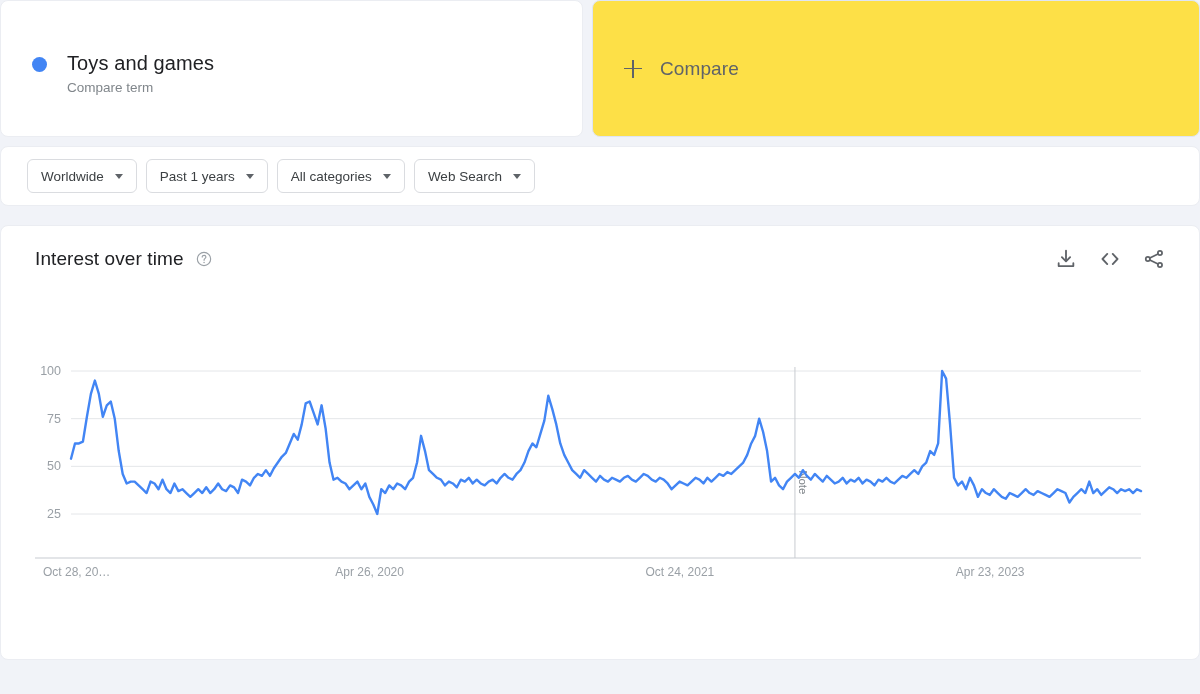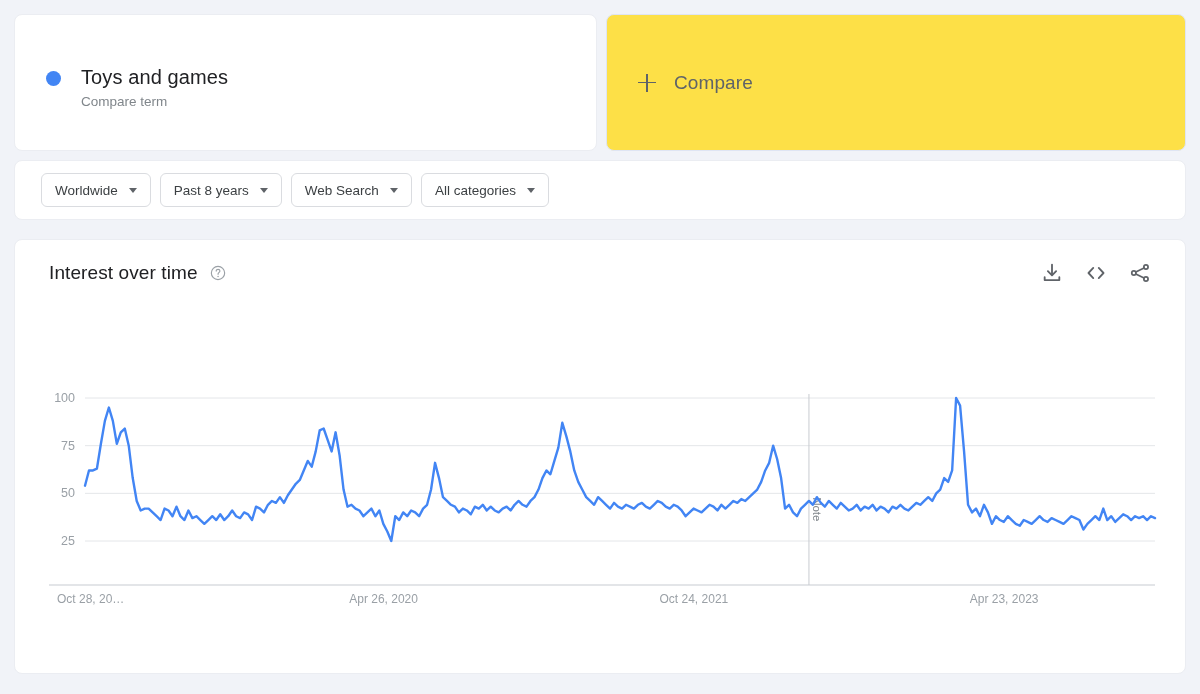--- a/index.html
+++ b/index.html
@@ -3,21 +3,21 @@
 <meta charset="utf-8">
 <style>
   * { box-sizing: border-box; }
   html, body {
     margin: 0; padding: 0;
     width: 1200px; height: 694px;
     background: #f1f3f8;
     font-family: "Liberation Sans", sans-serif;
     -webkit-font-smoothing: antialiased;
   }
-  .page { width: 1200px; height: 694px; position: relative; padding: 14px; }
+  .page { width: 1200px; height: 694px; position: relative; }
 
   
   .top-row { display: flex; gap: 9px; align-items: stretch; }
 
   .term-card {
     width: 583px; height: 137px;
     background: #ffffff;
     border-radius: 8px;
     position: relative;
     border: 1px solid #ebedf2;
@@ -103,21 +103,21 @@
   }
   .chart-title-wrap { display: flex; align-items: center; gap: 12px; }
   .chart-title { font-size: 19px; color: #202124; letter-spacing: .1px; }
   .help-icon { width: 16px; height: 16px; display: block; cursor: pointer; }
   .tools { display: flex; align-items: center; gap: 22px; }
   .tool-btn { width: 22px; height: 22px; cursor: pointer; display: block; }
 
   
   .plot {
     position: absolute;
-    left: 0; top: 13px; width: 100%; height: 100%;
+    left: 0; top: 0; width: 100%; height: 100%;
     overflow: visible;
   }
 </style>
 </head>
 <body>
 
 <div class="page">
 
   <div class="top-row">
 
@@ -139,29 +139,29 @@
     </div>
 
   </div>
 
   <div class="filter-card">
     <div class="chip">
       <span class="chip-label">Worldwide</span>
       <span class="caret"></span>
     </div>
     <div class="chip">
-      <span class="chip-label">Past 8 years</span>
+      <span class="chip-label">Past 1 years</span>
+      <span class="caret"></span>
+    </div>
+    <div class="chip">
+      <span class="chip-label">All categories</span>
       <span class="caret"></span>
     </div>
     <div class="chip">
       <span class="chip-label">Web Search</span>
-      <span class="caret"></span>
-    </div>
-    <div class="chip">
-      <span class="chip-label">All categories</span>
       <span class="caret"></span>
     </div>
   </div>
 
   <div class="chart-card">
 
     <div class="chart-head">
       <div class="chart-title-wrap">
         <span class="chart-title">Interest over time</span>
         <svg class="help-icon" viewBox="0 0 24 24">

